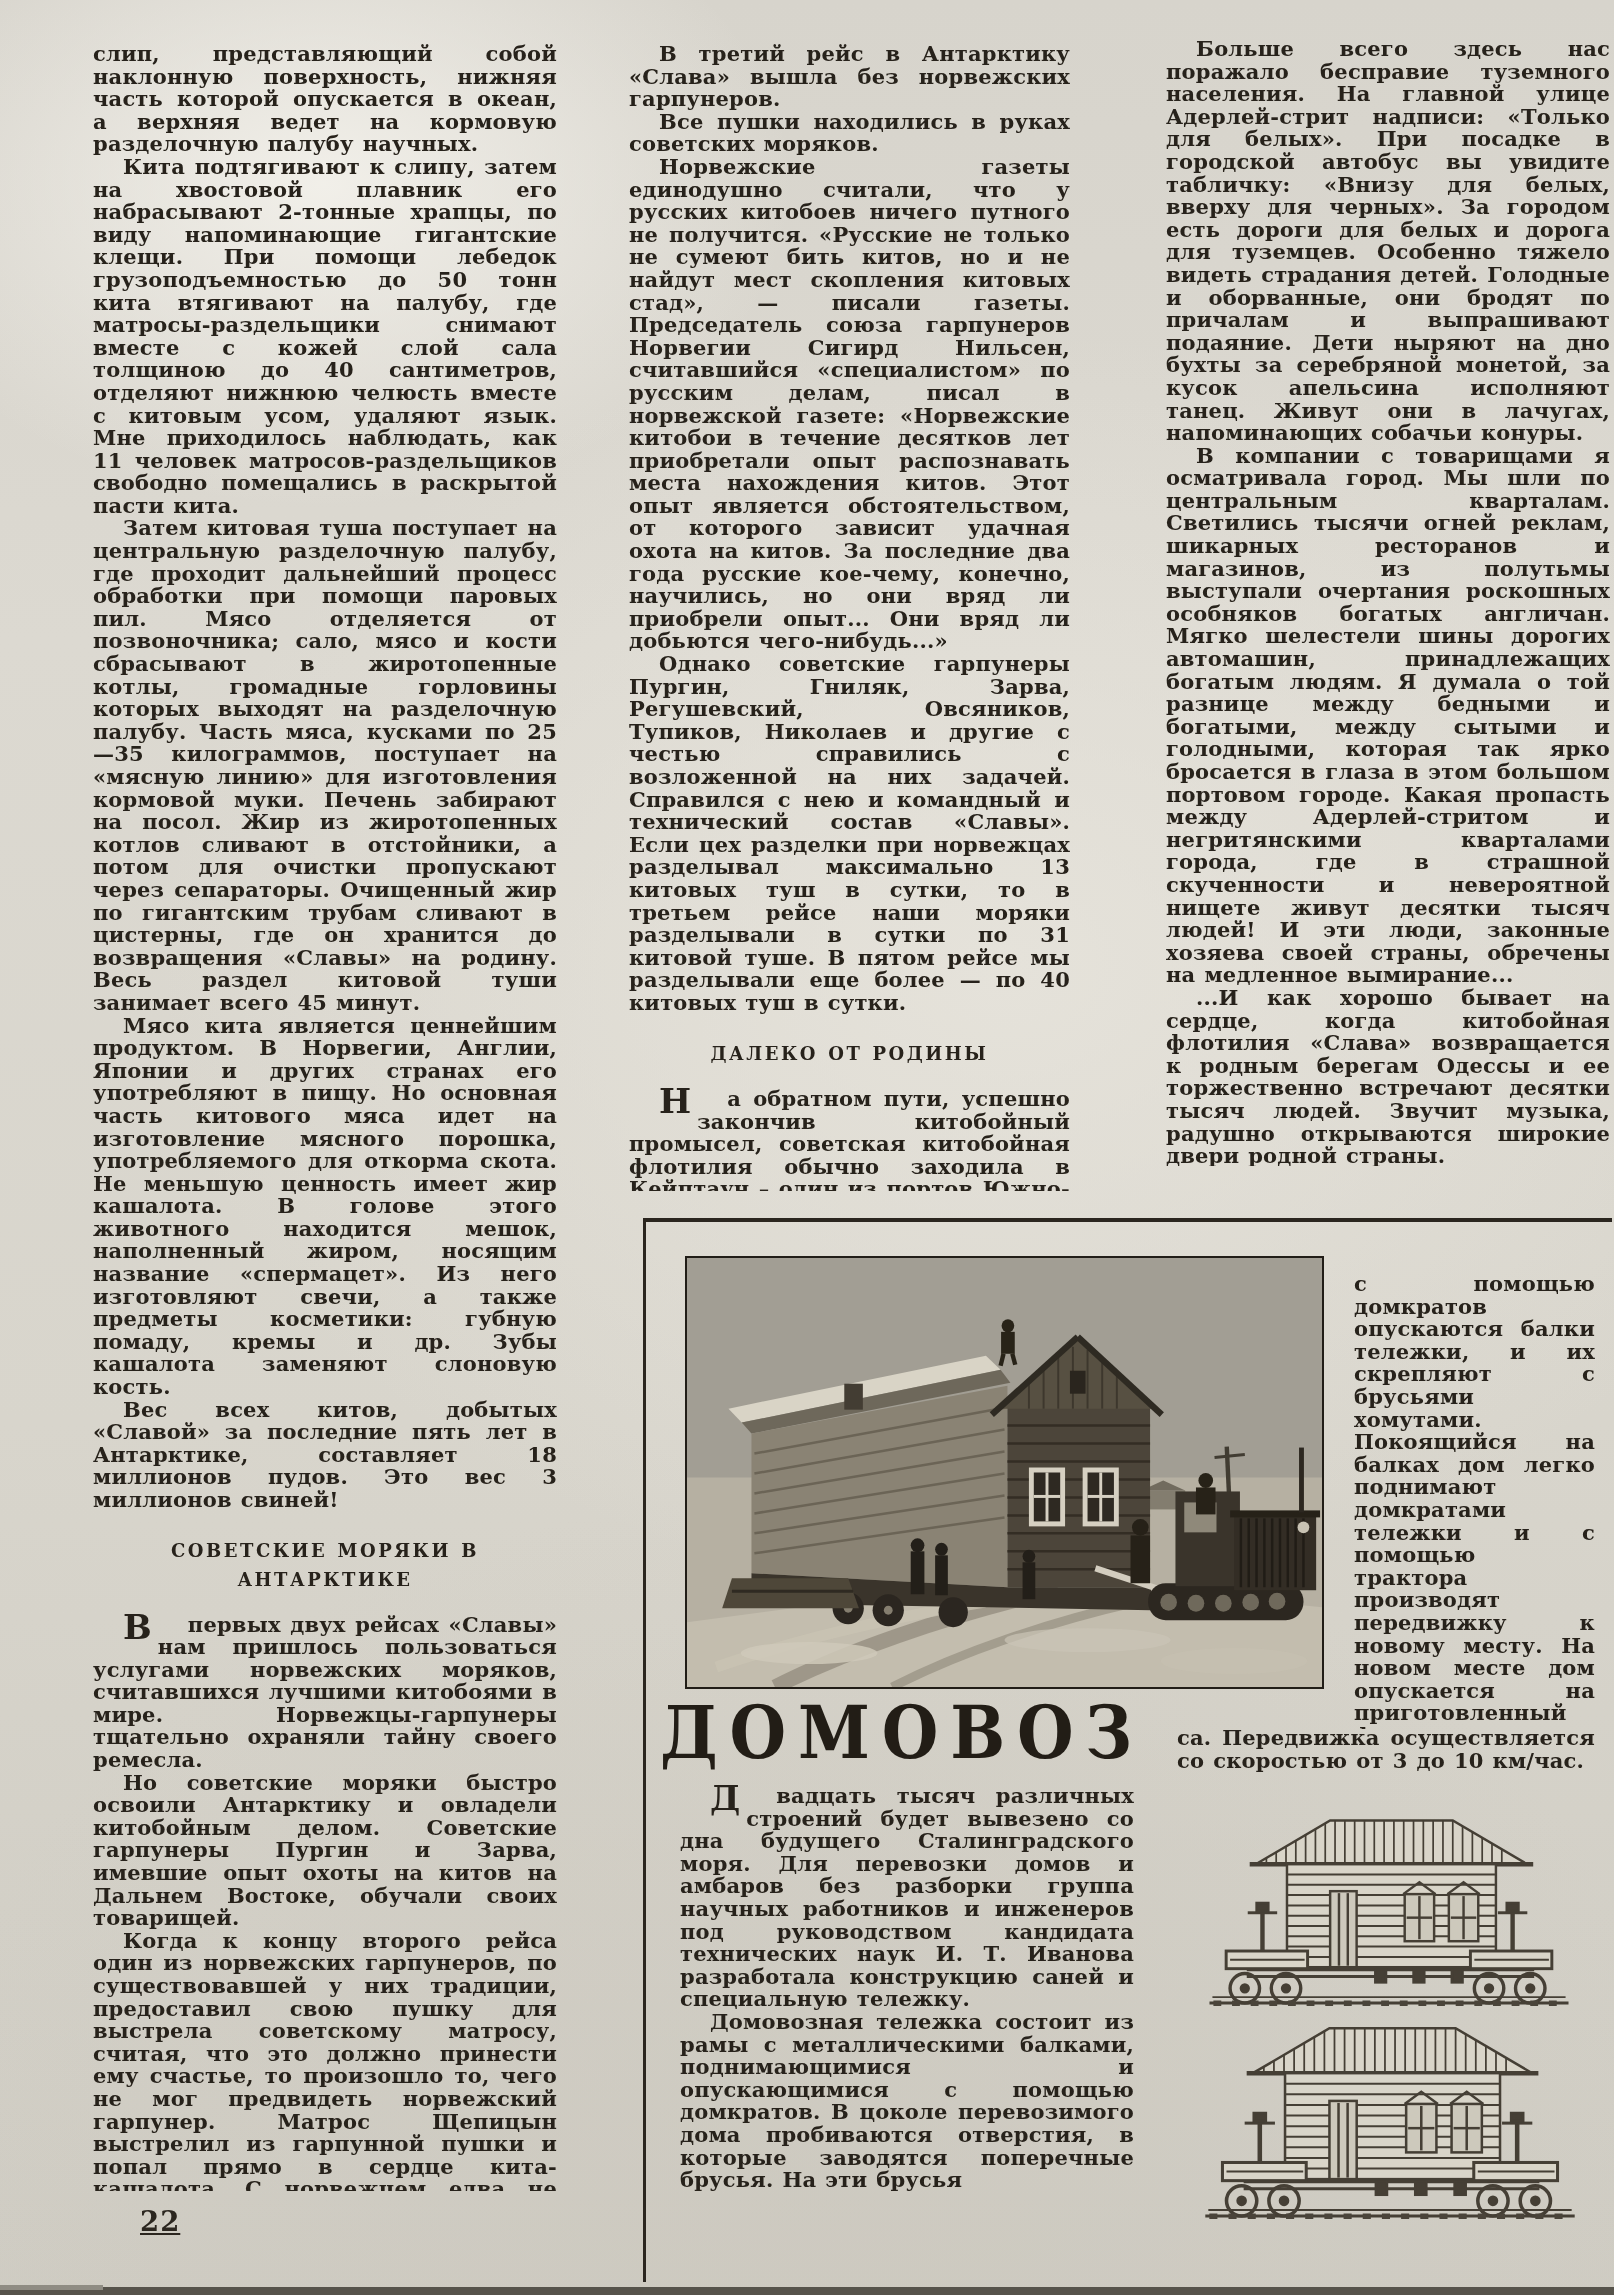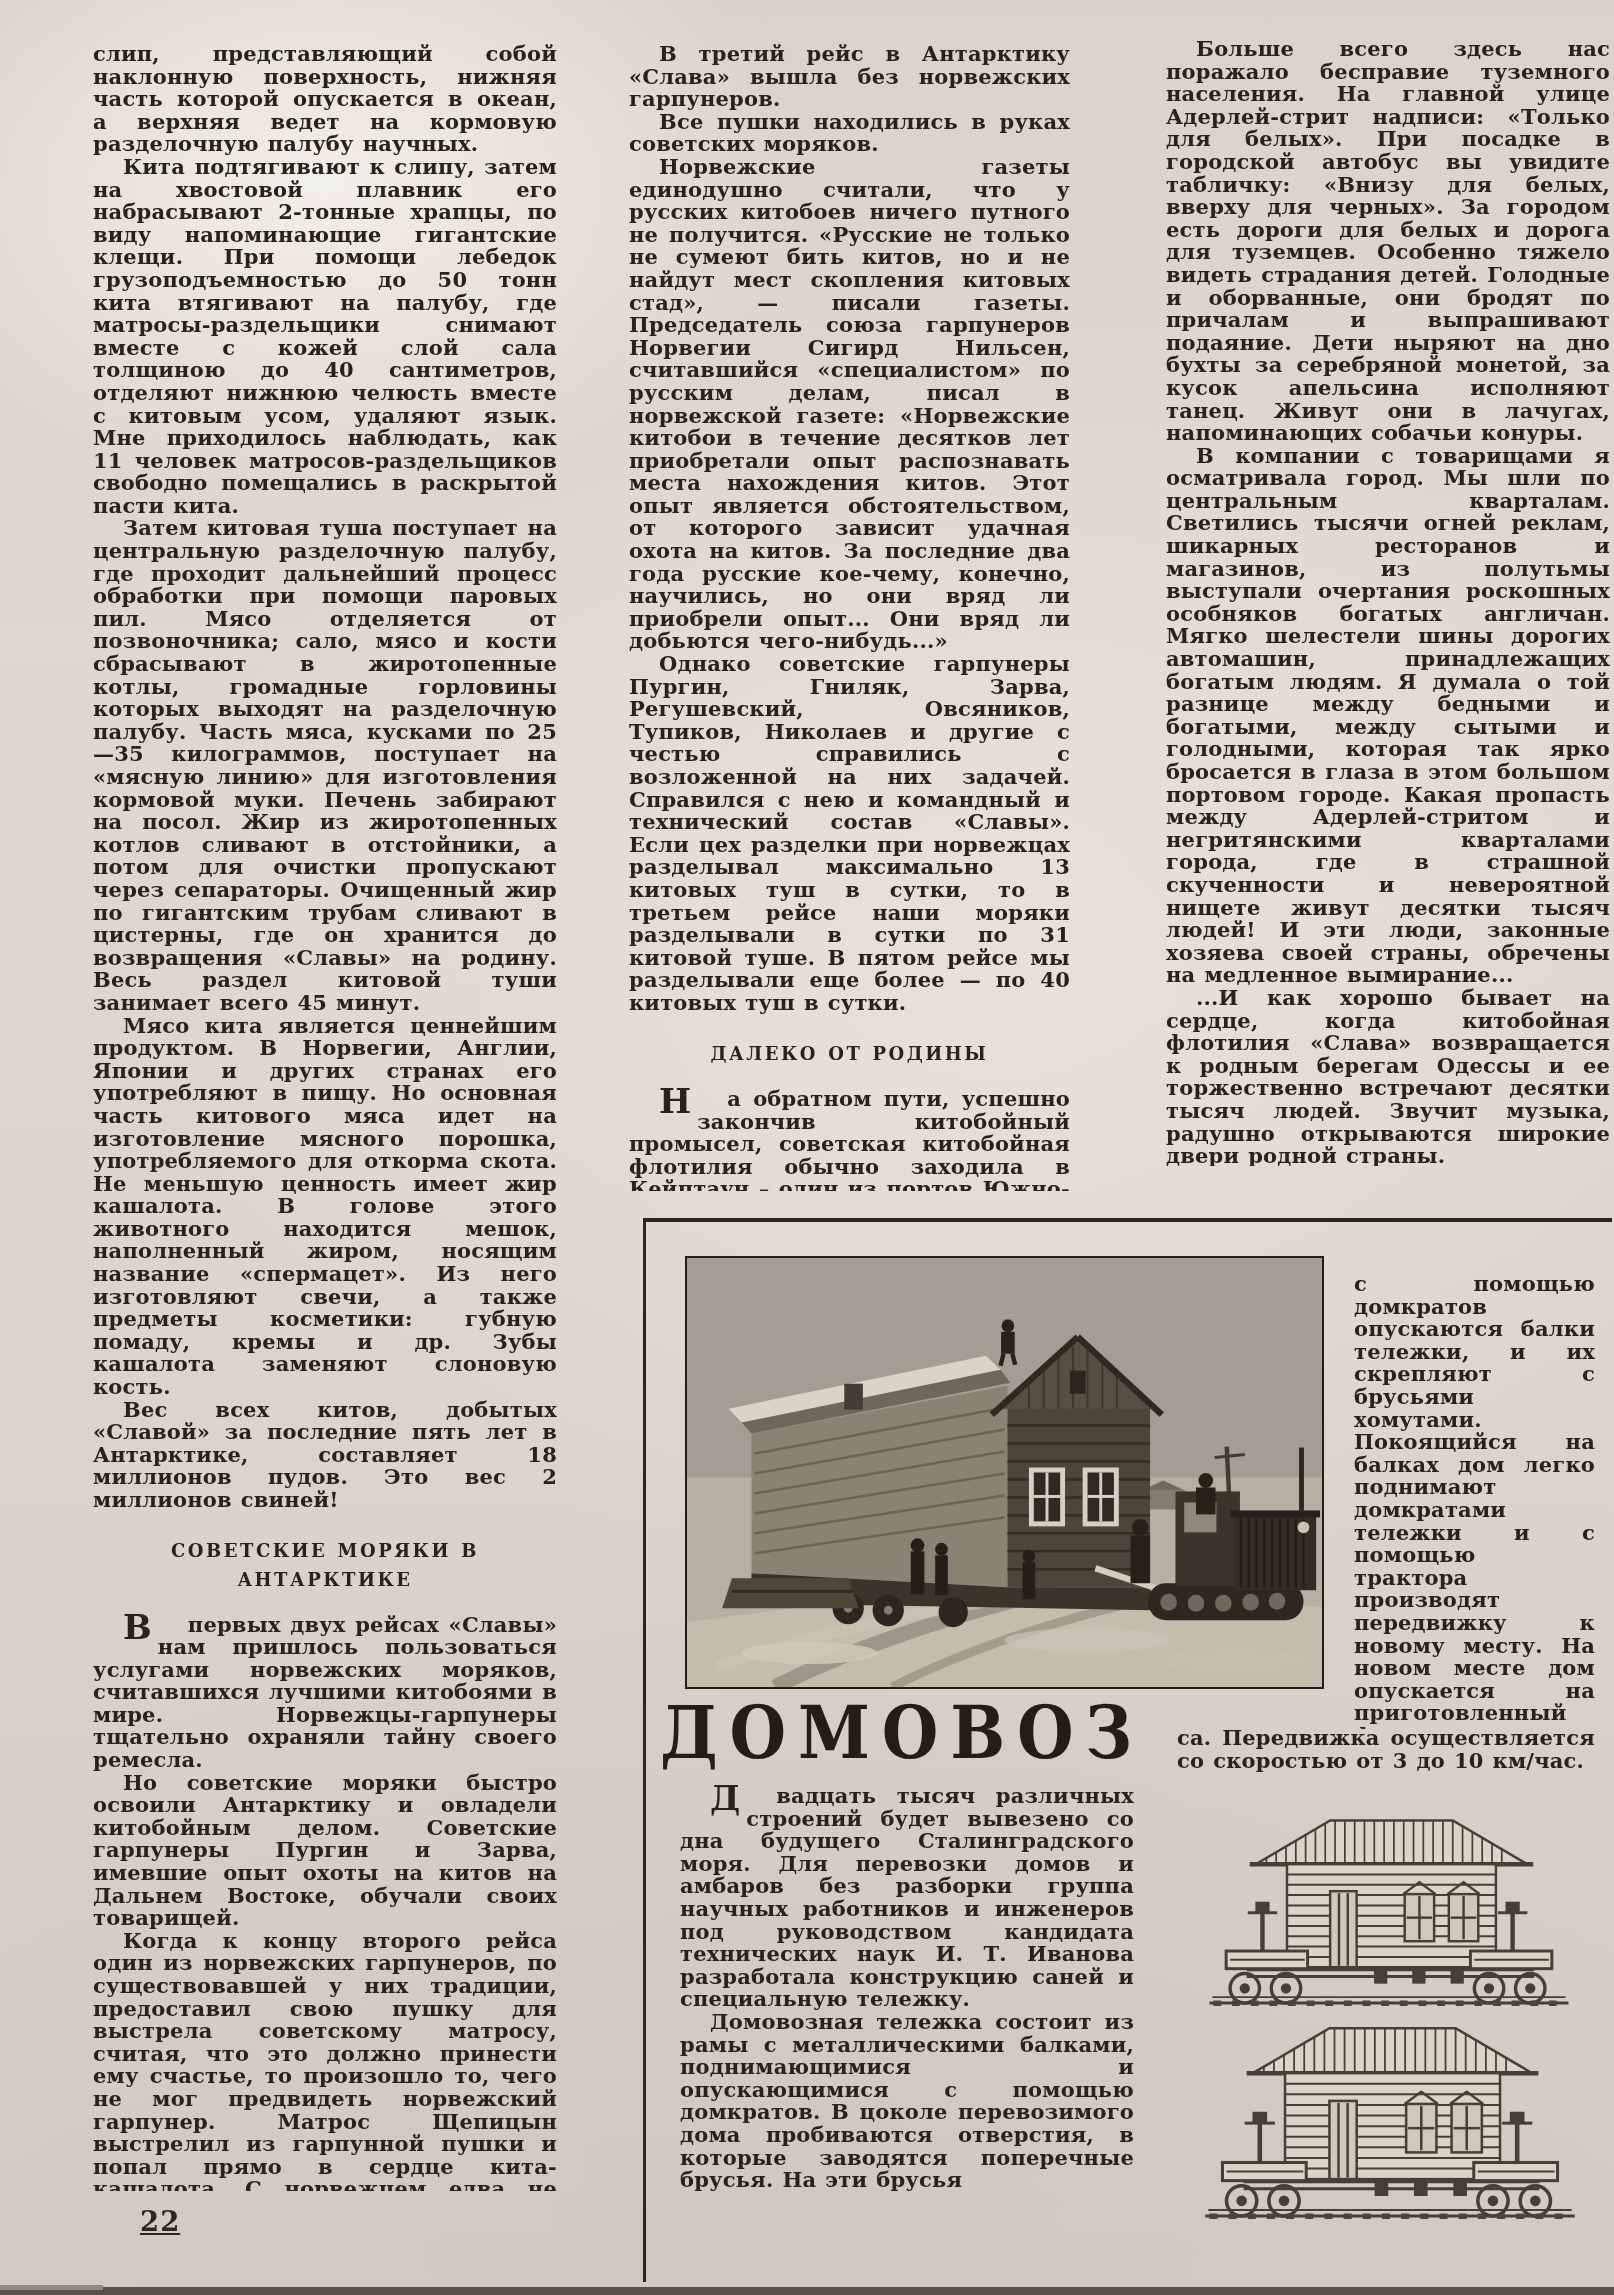--- a/index.html
+++ b/index.html
@@ -61,21 +61,21 @@
 <body>
 
 <div id="paper">
 
   <div class="textcol" id="col-left" style="left:93px;top:43px;width:464px;height:2148px;">
     <div data-flush-first="true">
         <p>слип, представляющий собой наклонную поверхность, нижняя часть которой опускается в океан, а верхняя ведет на кормовую разделочную палубу научных.</p>
         <p>Кита подтягивают к слипу, затем на хвостовой плавник его набрасывают 2-тонные храпцы, по виду напоминающие гигантские клещи. При помощи лебедок грузоподъемностью до 50 тонн кита втягивают на палубу, где матросы-раздельщики снимают вместе с кожей слой сала толщиною до 40 сантиметров, отделяют нижнюю челюсть вместе с китовым усом, удаляют язык. Мне приходилось наблюдать, как 11 человек матросов-раздельщиков свободно помещались в раскрытой пасти кита.</p>
         <p>Затем китовая туша поступает на центральную разделочную палубу, где проходит дальнейший процесс обработки при помощи паровых пил. Мясо отделяется от позвоночника; сало, мясо и кости сбрасывают в жиротопенные котлы, громадные горловины которых выходят на разделочную палубу. Часть мяса, кусками по 25—35 килограммов, поступает на «мясную линию» для изготовления кормовой муки. Печень забирают на посол. Жир из жиротопенных котлов сливают в отстойники, а потом для очистки пропускают через сепараторы. Очищенный жир по гигантским трубам сливают в цистерны, где он хранится до возвращения «Славы» на родину. Весь раздел китовой туши занимает всего 45 минут.</p>
         <p>Мясо кита является ценнейшим продуктом. В Норвегии, Англии, Японии и других странах его употребляют в пищу. Но основная часть китового мяса идет на изготовление мясного порошка, употребляемого для откорма скота. Не меньшую ценность имеет жир кашалота. В голове этого животного находится мешок, наполненный жиром, носящим название «спермацет». Из него изготовляют свечи, а также предметы косметики: губную помаду, кремы и др. Зубы кашалота заменяют слоновую кость.</p>
-        <p>Вес всех китов, добытых «Славой» за последние пять лет в Антарктике, составляет 18 миллионов пудов. Это вес 2 миллионов свиней!</p>
+        <p>Вес всех китов, добытых «Славой» за последние пять лет в Антарктике, составляет 18 миллионов пудов. Это вес 3 миллионов свиней!</p>
       </div>
     <div class="colhead">СОВЕТСКИЕ МОРЯКИ В АНТАРКТИКЕ</div>
     <div>
         <p class="dropcap">В первых двух рейсах «Славы» нам пришлось пользоваться услугами норвежских моряков, считавшихся лучшими китобоями в мире. Норвежцы-гарпунеры тщательно охраняли тайну своего ремесла.</p>
         <p>Но советские моряки быстро освоили Антарктику и овладели китобойным делом. Советские гарпунеры Пургин и Зарва, имевшие опыт охоты на китов на Дальнем Востоке, обучали своих товарищей.</p>
         <p>Когда к концу второго рейса один из норвежских гарпунеров, по существовавшей у них традиции, предоставил свою пушку для выстрела советскому матросу, считая, что это должно принести ему счастье, то произошло то, чего не мог предвидеть норвежский гарпунер. Матрос Щепицын выстрелил из гарпунной пушки и попал прямо в сердце кита-кашалота. С норвежцем едва не случился обморок от неожиданного успеха ученика.</p>
       </div>
   </div>
 
   <div class="textcol" id="col-middle" style="left:589px;top:43px;width:441px;height:1148px;margin-left:40px;">

